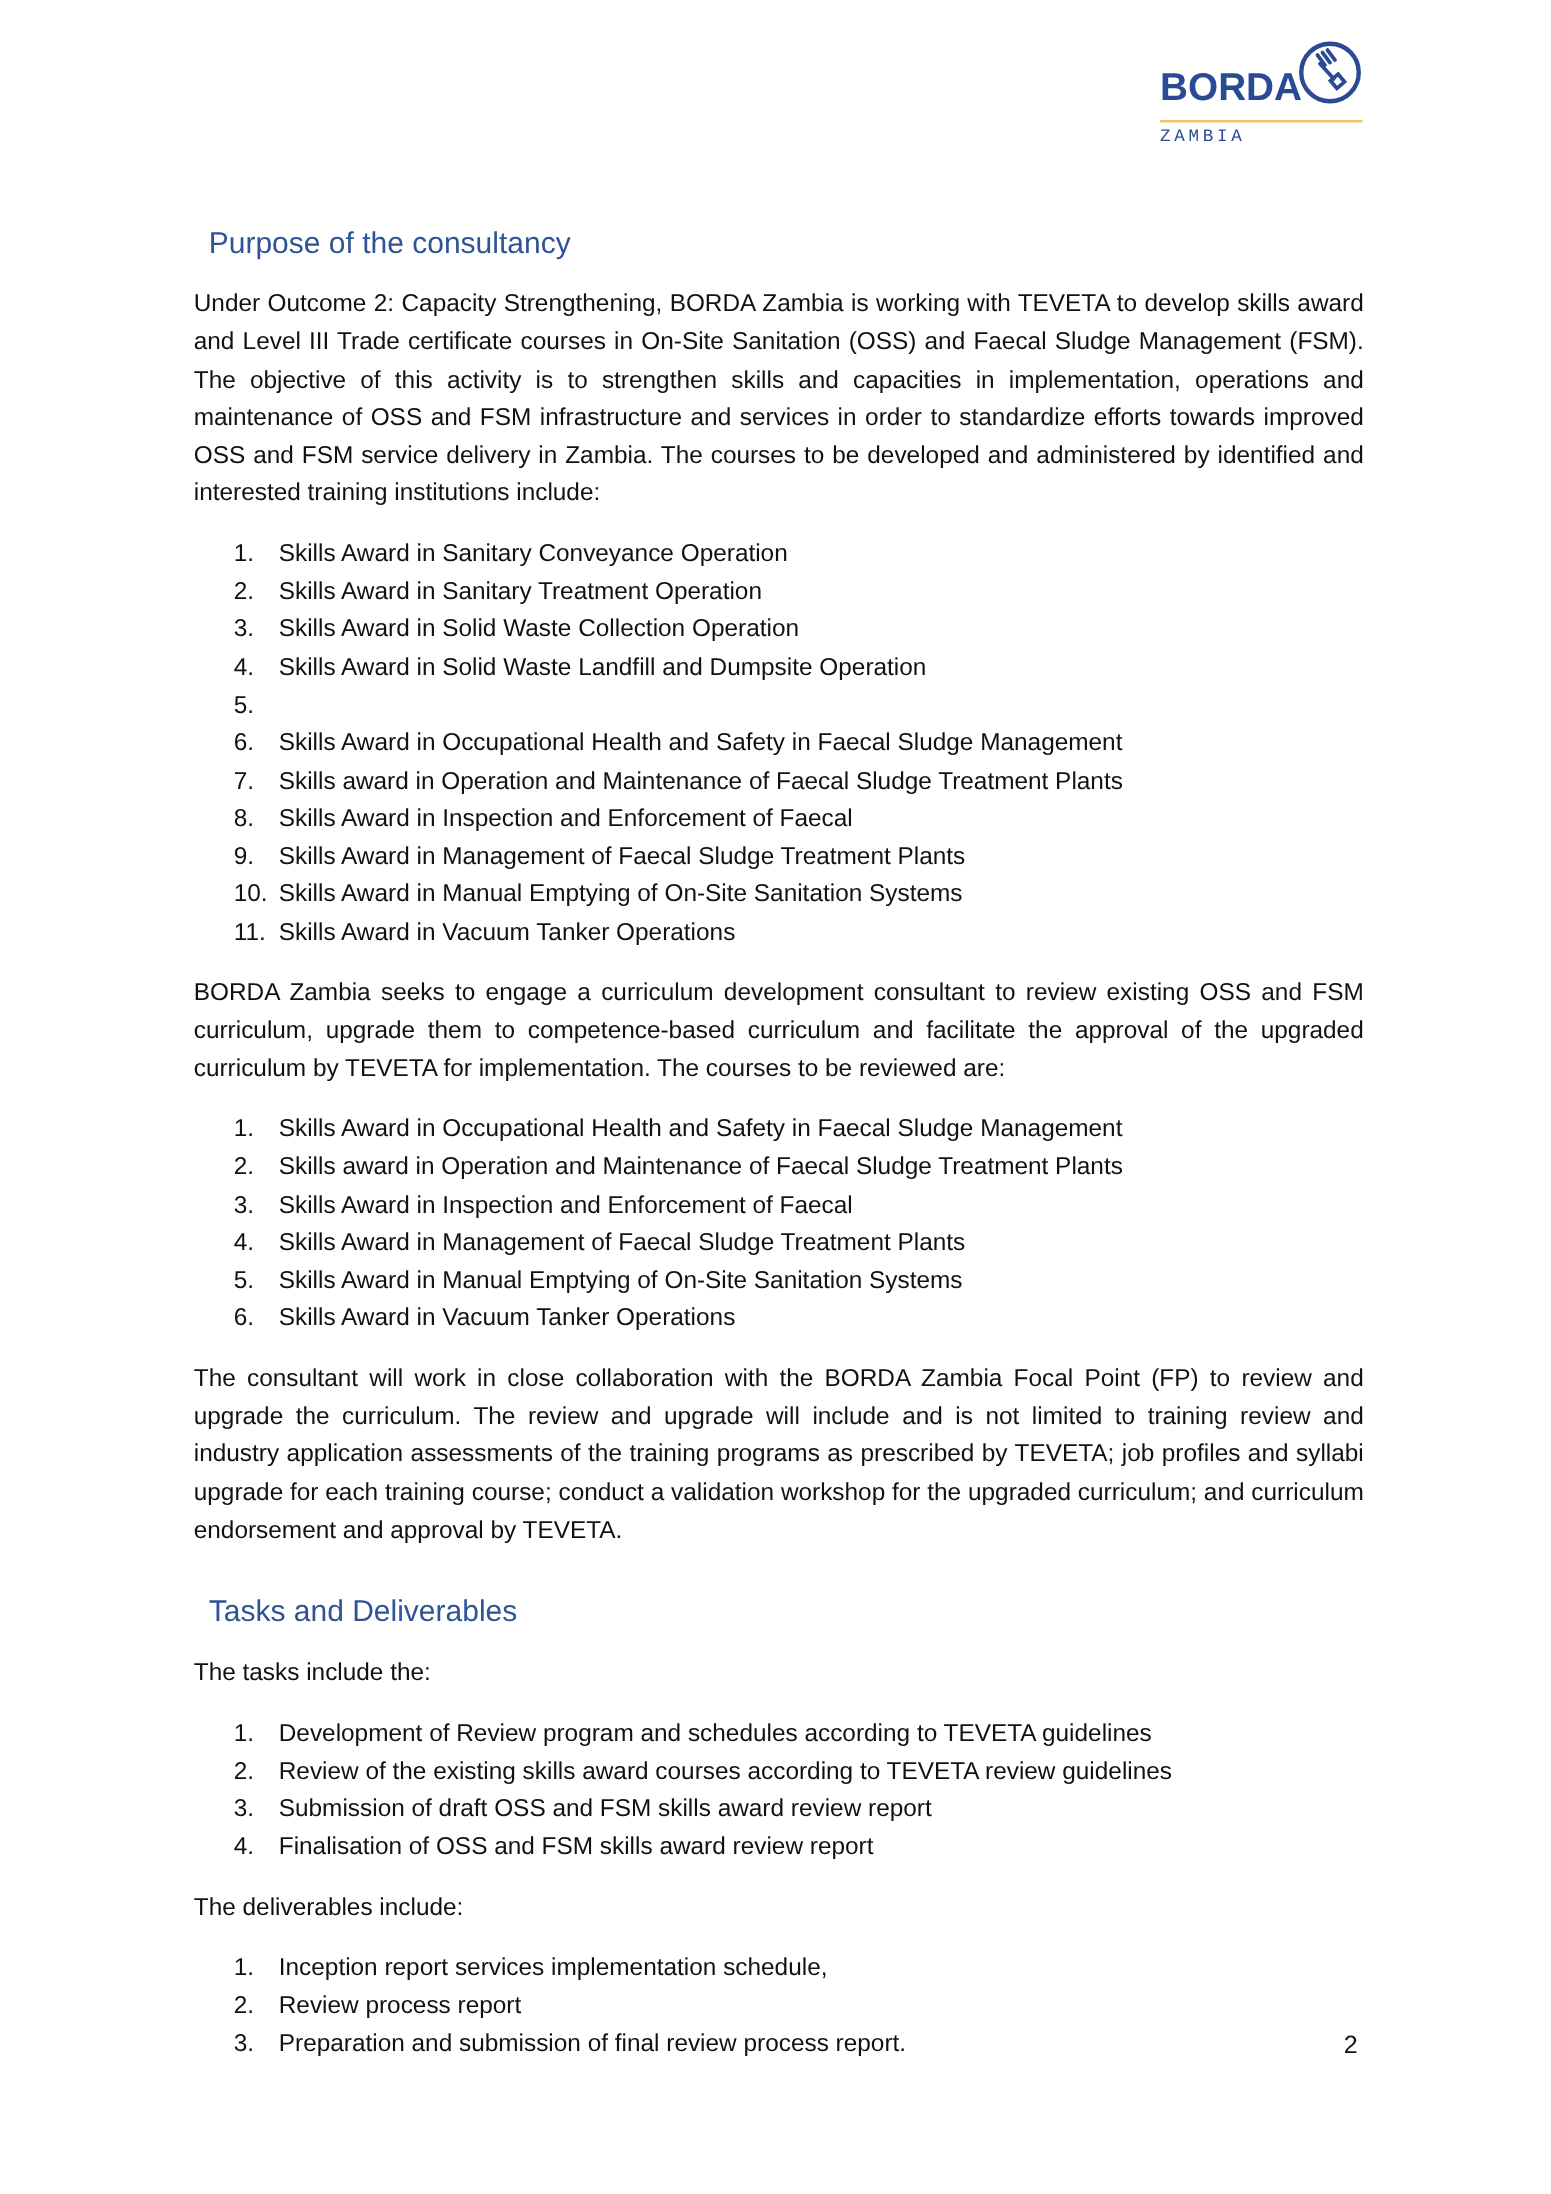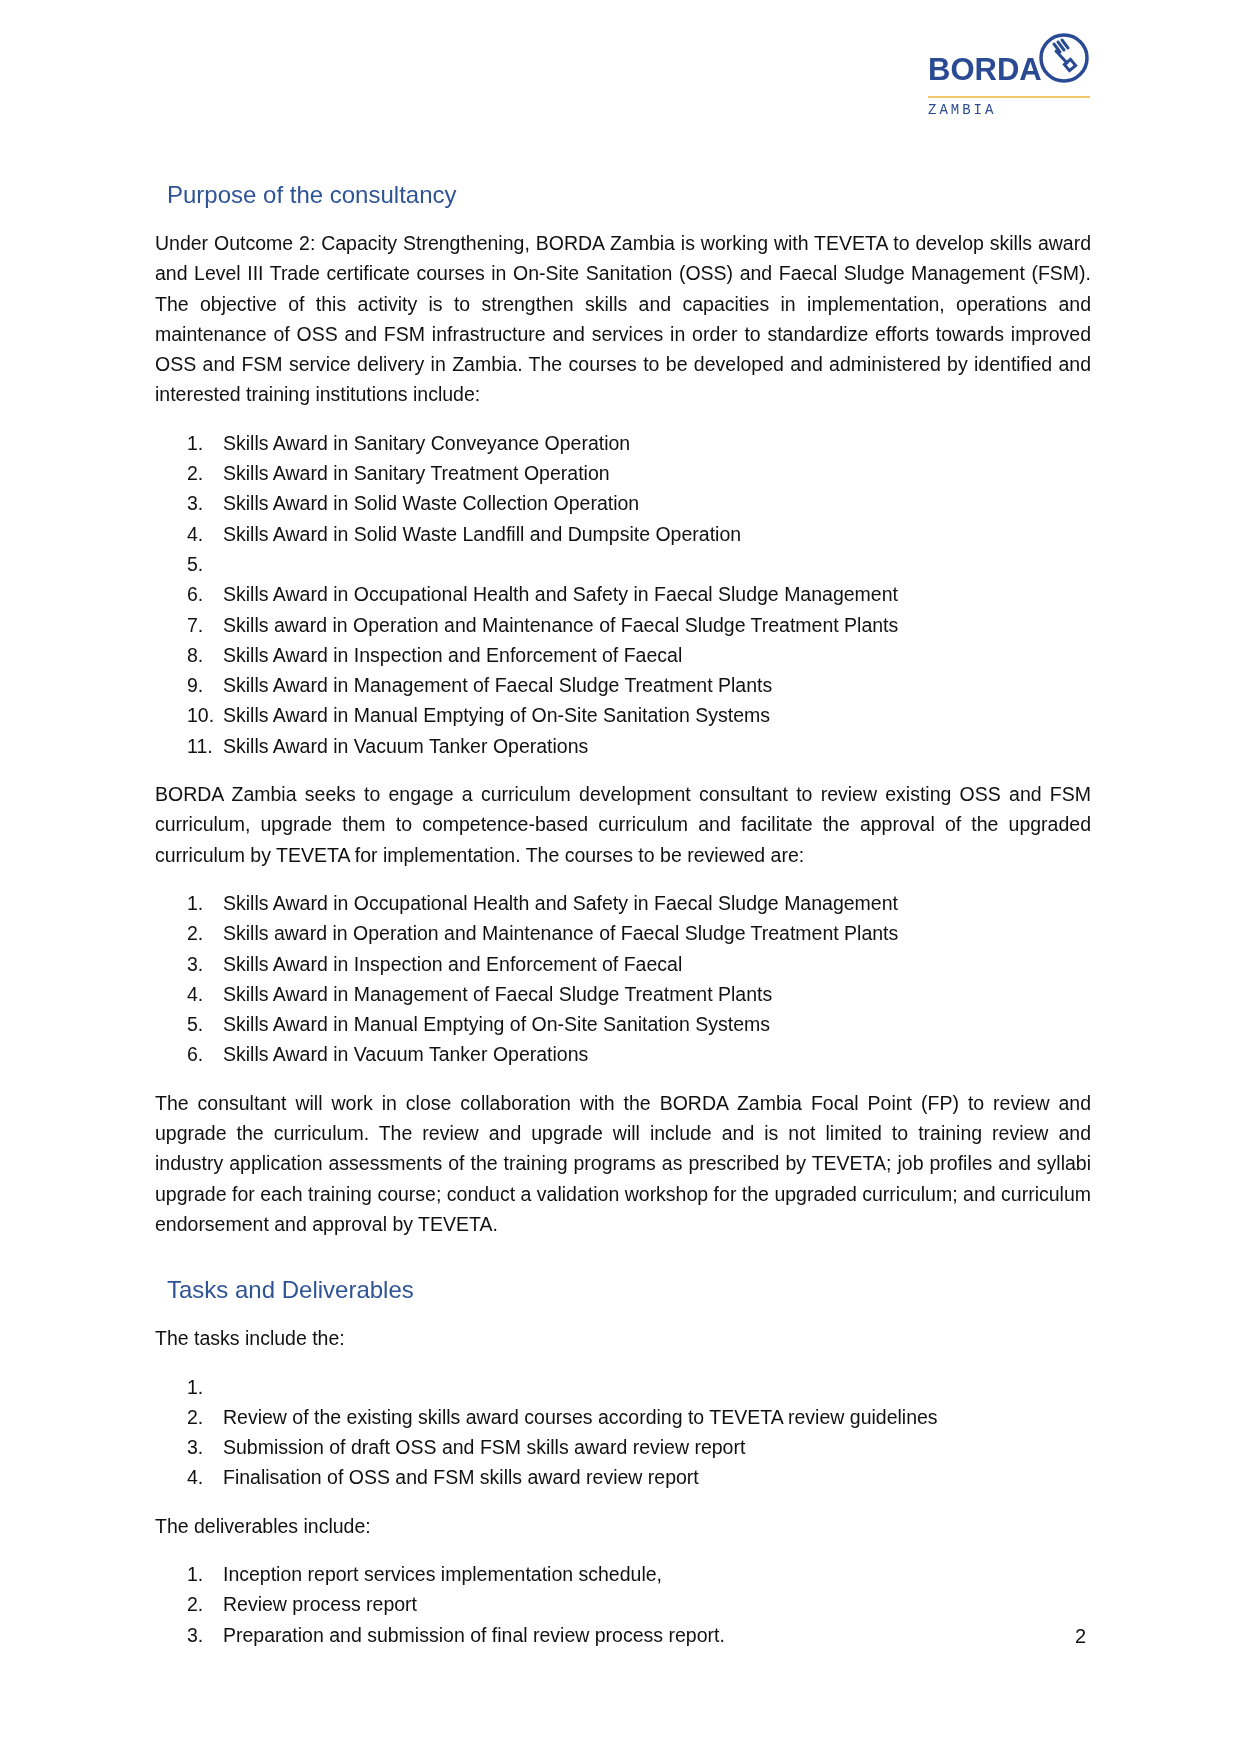--- a/index.html
+++ b/index.html
@@ -121,20 +121,21 @@
     </ol>
   <div class="gap-m"></div>
   <p>The consultant will work in close collaboration with the BORDA Zambia Focal Point (FP) to review and upgrade the curriculum. The review and upgrade will include and is not limited to training review and industry application assessments of the training programs as prescribed by TEVETA; job profiles and syllabi upgrade for each training course; conduct a validation workshop for the upgraded curriculum; and curriculum endorsement and approval by TEVETA.</p>
   <div style="height:14px"></div>
   <h2>Tasks and Deliverables</h2>
   <p>The tasks include the:</p>
   <div class="gap-m"></div>
   <ol id="tasks-list">
       <li>
         <span class="num">1.</span>
+        <span>Development of Review program and schedules according to TEVETA guidelines</span>
       </li>
       <li>
         <span class="num">2.</span>
         <span>Review of the existing skills award courses according to TEVETA review guidelines</span>
       </li>
       <li>
         <span class="num">3.</span>
         <span>Submission of draft OSS and FSM skills award review report</span>
       </li>
       <li>

